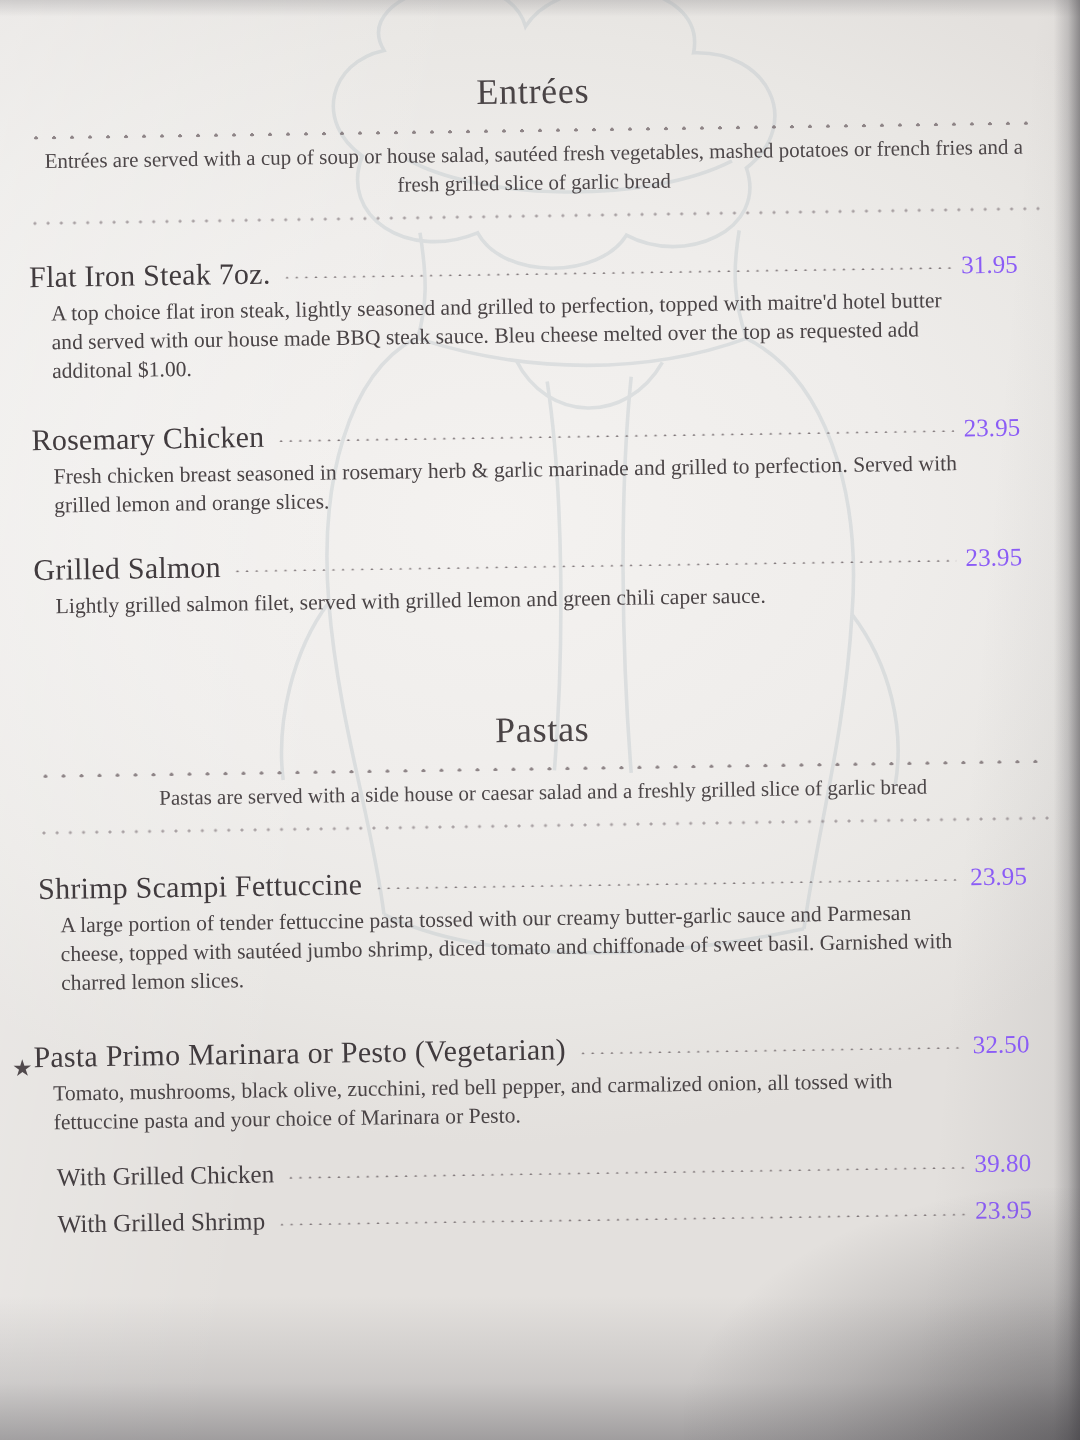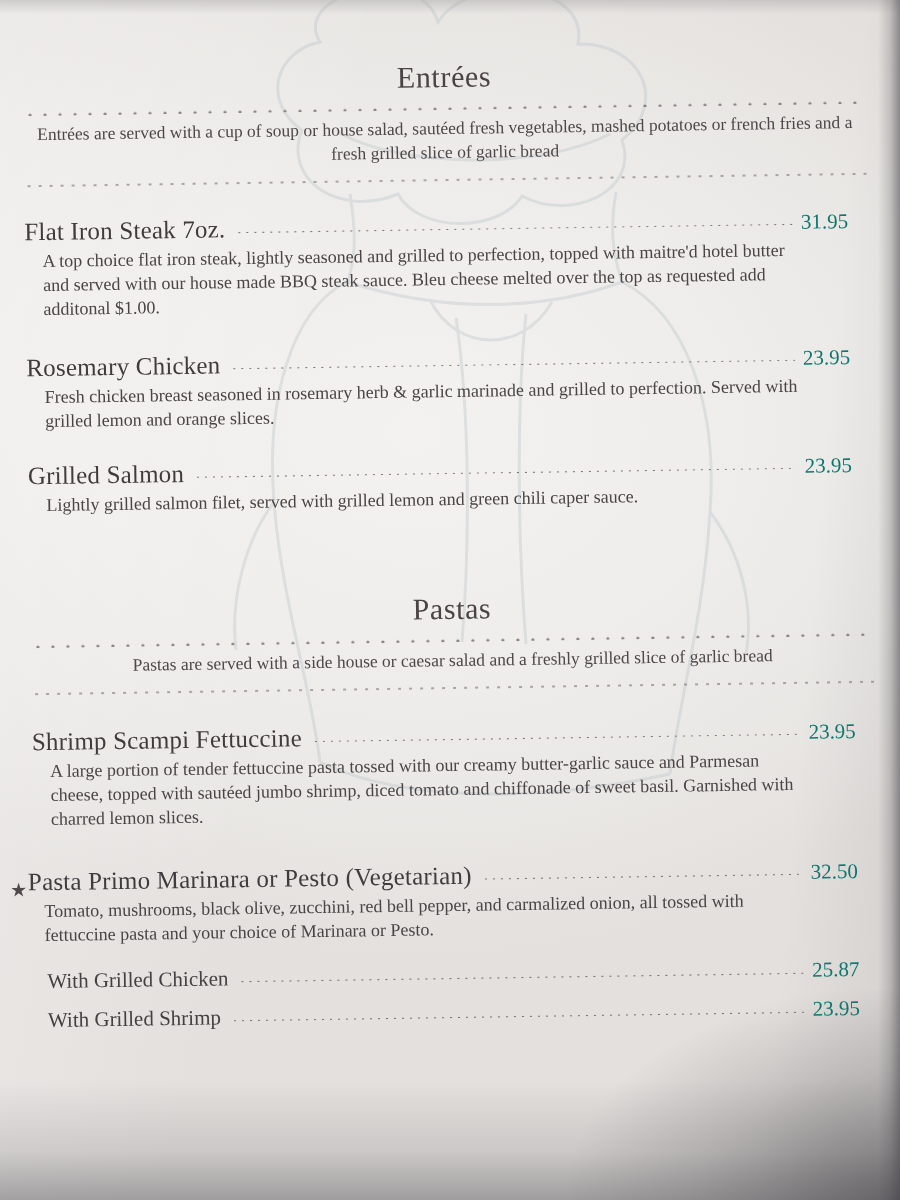--- a/index.html
+++ b/index.html
@@ -143,21 +143,21 @@
     top: -4px;
     height: 6px;
     background-image: radial-gradient(circle, #6f6568 1.05px, rgba(0,0,0,0) 1.35px);
     background-size: 8px 6px;
     background-repeat: repeat-x;
     background-position: 0 3px;
     opacity: 0.9;
   }
   .price {
     font-size: 21px;
-    color: #0f766e;
+    color: #8b5cf6;
     white-space: nowrap;
   }
   .item-desc {
     font-size: 18px;
     line-height: 24px;
     color: #4a4446;
     margin: 3px 0 0 18px;
     max-width: 760px;
   }
 
@@ -272,21 +272,21 @@
         <span class="item-name">Pasta Primo Marinara or Pesto (Vegetarian)</span>
         <span class="leader"></span>
         <span class="price">32.50</span>
       </div>
       <div class="item-desc" style="margin-left:16px;">Tomato, mushrooms, black olive, zucchini, red bell pepper, and carmalized onion, all tossed with fettuccine pasta and your choice of Marinara or Pesto.</div>
     </div>
 
     <div class="sub-line" style="margin-top:22px;">
       <span class="sub-name">With Grilled Chicken</span>
       <span class="leader" style="top:-3px;"></span>
-      <span class="price">25.87</span>
+      <span class="price">39.80</span>
     </div>
 
     <div class="sub-line" style="margin-top:14px;">
       <span class="sub-name">With Grilled Shrimp</span>
       <span class="leader" style="top:-3px;"></span>
       <span class="price">23.95</span>
     </div>
   </div>
 
 </div>

